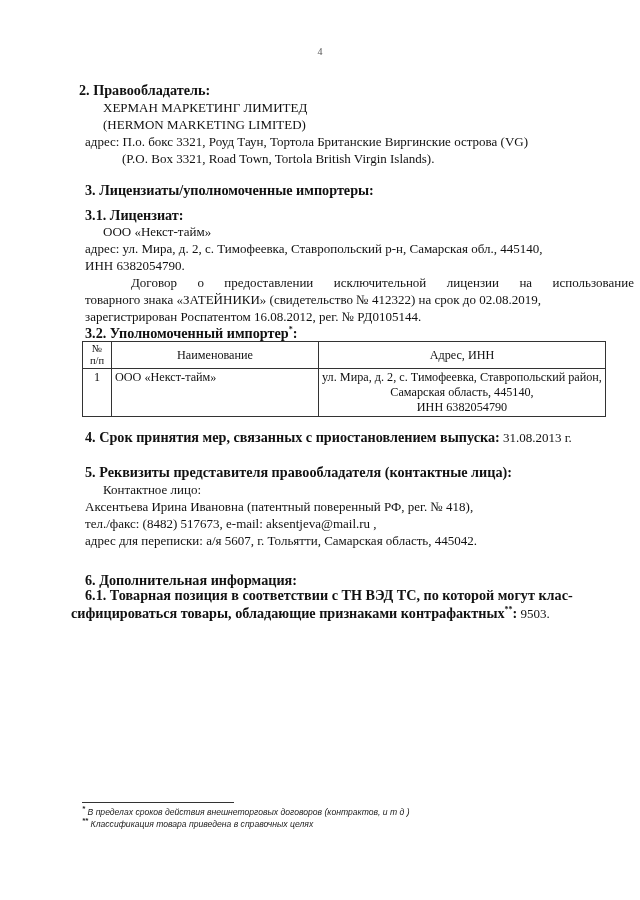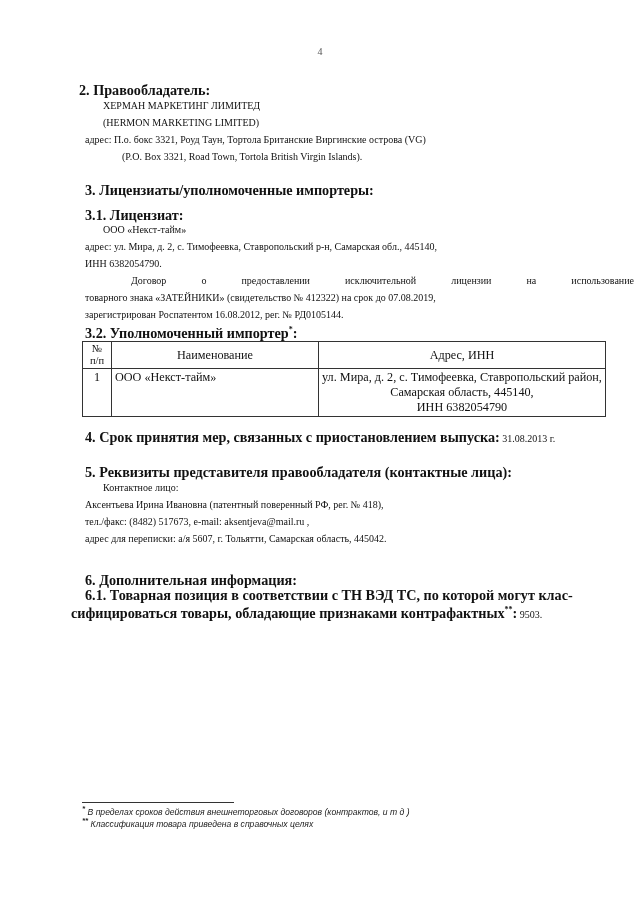--- a/index.html
+++ b/index.html
@@ -4,21 +4,21 @@
   <style>
     html, body { margin: 0; padding: 0; background: #ffffff; }
     body {
       width: 640px; height: 900px; position: relative; overflow: hidden;
       font-family: "Liberation Serif", "DejaVu Serif", serif;
       color: #111111;
     }
     .abs { position: absolute; white-space: nowrap; }
     .pagenum { left: 0; width: 640px; text-align: center; top: 46px; font-size: 10px; color: #555; }
     .h { font-weight: bold; font-size: 14.2px; }
-    .t { font-size: 10px; }
+    .t { font-size: 13px; }
     .sup { font-size: 8px; vertical-align: super; line-height: 0; font-weight: bold; }
     .just { white-space: normal; text-align: justify; text-align-last: justify; margin-left: 28px; }
 
     table.imp {
       position: absolute; left: 82px; top: 341px; width: 524px;
       border-collapse: collapse; font-size: 12.2px;
     }
     table.imp td, table.imp th {
       border: 1px solid #333; padding: 1px 3px; vertical-align: top; font-weight: normal;
     }
@@ -41,21 +41,21 @@
 <div class="abs t" style="left:103px; top:117px;">(HERMON MARKETING LIMITED)</div>
 <div class="abs t" style="left:85px; top:134px;">адрес: П.о. бокс 3321, Роуд Таун, Тортола Британские Виргинские острова (VG)</div>
 <div class="abs t" style="left:122px; top:151px;">(P.O. Box 3321, Road Town, Tortola British Virgin Islands).</div>
 
 <div class="abs h" style="left:85px; top:182px;">3.  Лицензиаты/уполномоченные импортеры:</div>
 <div class="abs h" style="left:85px; top:207px;">3.1.    Лицензиат:</div>
 <div class="abs t" style="left:103px; top:224px;">ООО «Некст-тайм»</div>
 <div class="abs t" style="left:85px; top:241px;">адрес: ул. Мира, д. 2, с. Тимофеевка, Ставропольский р-н, Самарская обл., 445140,</div>
 <div class="abs t" style="left:85px; top:258px;">ИНН 6382054790.</div>
 <div class="abs t just" style="left:103px; top:275px; width:503px;">Договор о предоставлении исключительной лицензии на использование</div>
-<div class="abs t" style="left:85px; top:292px;">товарного знака «ЗАТЕЙНИКИ» (свидетельство № 412322) на срок до 07.08.2019,</div>
+<div class="abs t" style="left:85px; top:292px;">товарного знака «ЗАТЕЙНИКИ» (свидетельство № 412322) на срок до 02.08.2019,</div>
 <div class="abs t" style="left:85px; top:309px;">зарегистрирован Роспатентом 16.08.2012, рег. № РД0105144.</div>
 
 <div class="abs h" style="left:85px; top:325px;">
   <span>3.2.    Уполномоченный импортер</span><span class="sup">*</span><span>:</span>
 </div>
 
 <table class="imp">
   <tbody>
       <tr>
     <th class="c1 numhdr">

